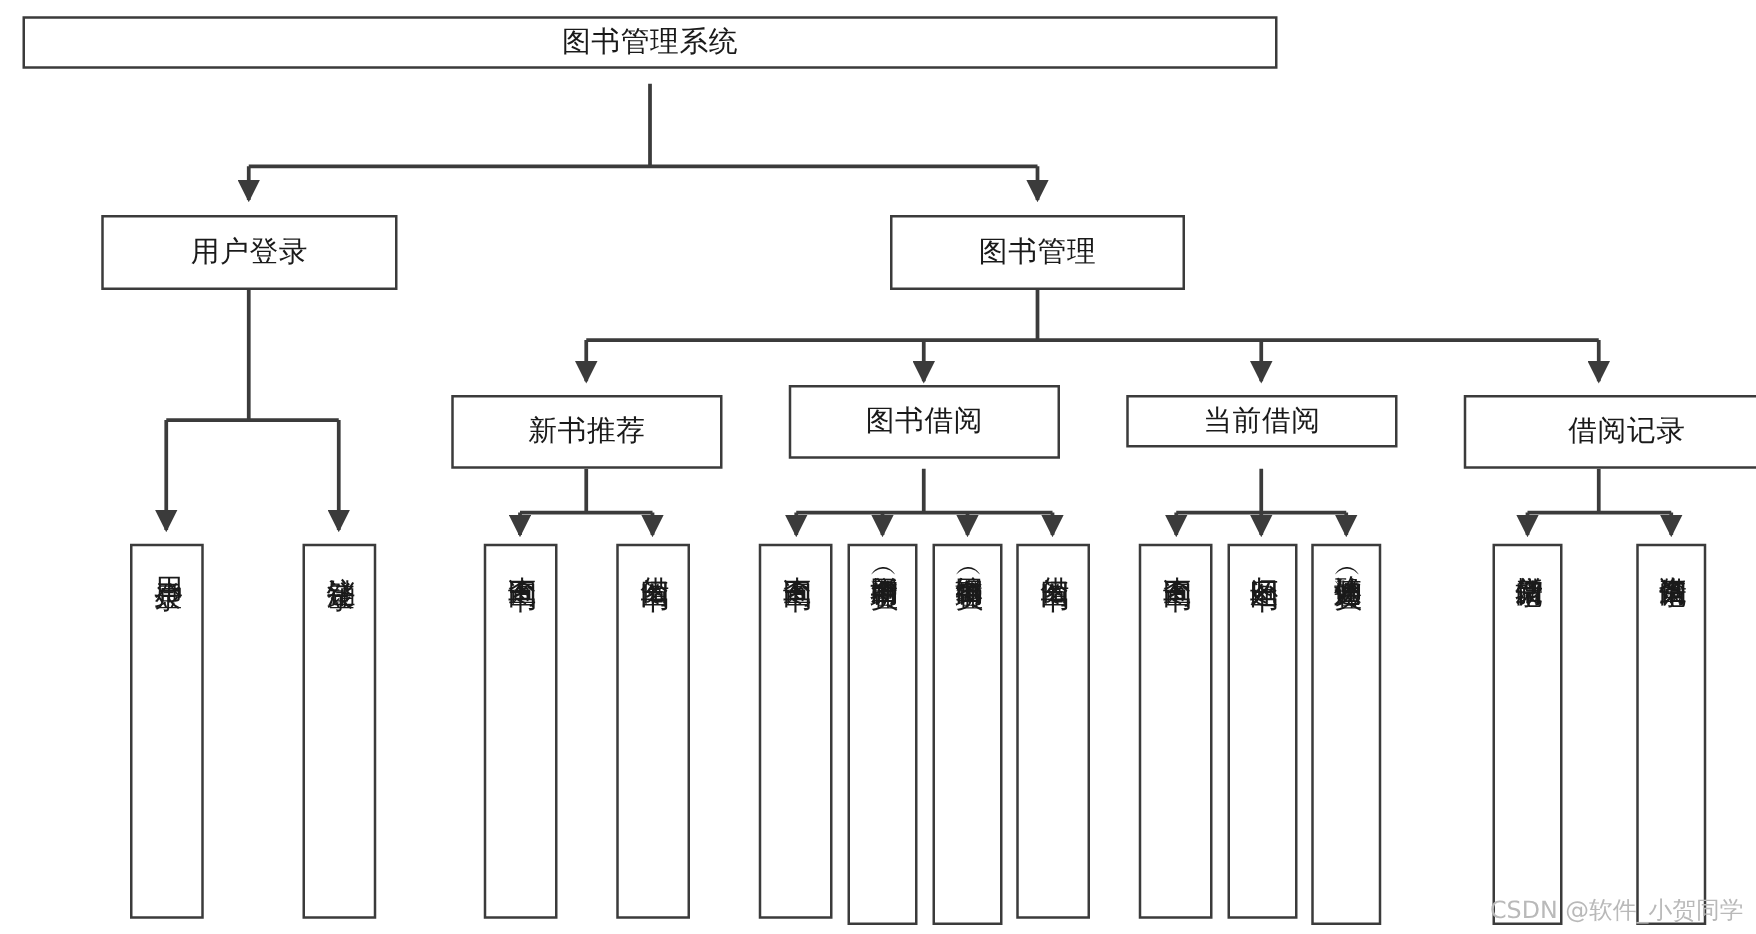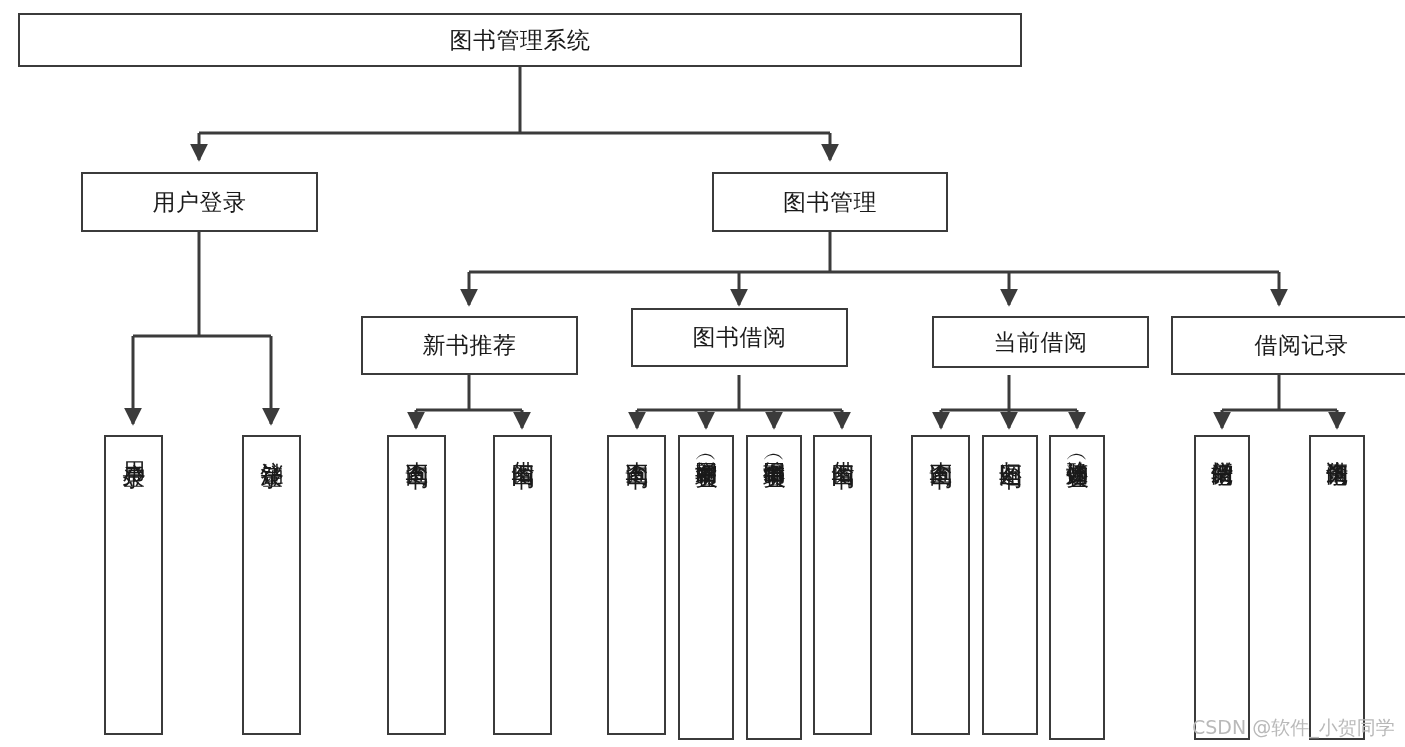--- a/index.html
+++ b/index.html
@@ -123,38 +123,38 @@
       <path d="M 1009 410 L 1009 428" marker-end="url(#arrow)"></path>
       <path d="M 1077 410 L 1077 428" marker-end="url(#arrow)"></path>
 
       <path d="M 1279 375 L 1279 410"></path>
       <path d="M 1222 410 L 1337 410"></path>
       <path d="M 1222 410 L 1222 428" marker-end="url(#arrow)"></path>
       <path d="M 1337 410 L 1337 428" marker-end="url(#arrow)"></path>
     </g>
   </svg>
 
-  <div class="node root h" style="left:18px; top:13px; width:1004px; height:54px;">
+  <div class="node root h" style="left:18px; top:13px; width:1004px; height:42px;">
     <span class="label">图书管理系统</span>
   </div>
 
   <div class="node h" style="left:81px; top:172px; width:237px; height:60px;">
     <span class="label">用户登录</span>
   </div>
   <div class="node h" style="left:712px; top:172px; width:236px; height:60px;">
     <span class="label">图书管理</span>
   </div>
 
   <div class="node h" style="left:361px; top:316px; width:217px; height:59px;">
     <span class="label">新书推荐</span>
   </div>
   <div class="node h" style="left:631px; top:308px; width:217px; height:59px;">
     <span class="label">图书借阅</span>
   </div>
-  <div class="node h" style="left:932px; top:316px; width:217px; height:52px;">
+  <div class="node h" style="left:901px; top:316px; width:217px; height:42px;">
     <span class="label">当前借阅</span>
   </div>
   <div class="node h" style="left:1171px; top:316px; width:261px; height:59px;">
     <span class="label">借阅记录</span>
   </div>
 
   <div class="node v" style="left:104px; top:435px; width:59px; height:300px;">
     <span class="label">用户登录</span>
   </div>
   <div class="node v" style="left:242px; top:435px; width:59px; height:300px;">

